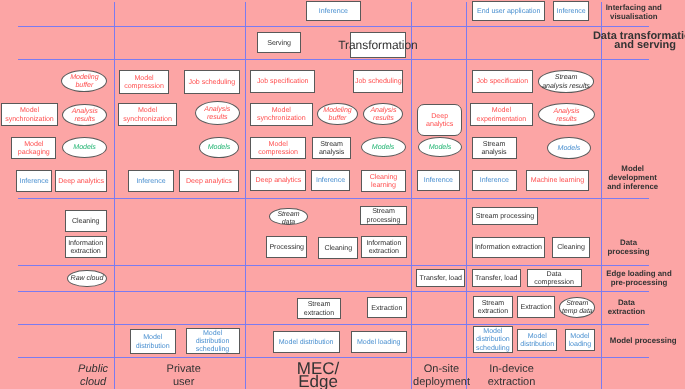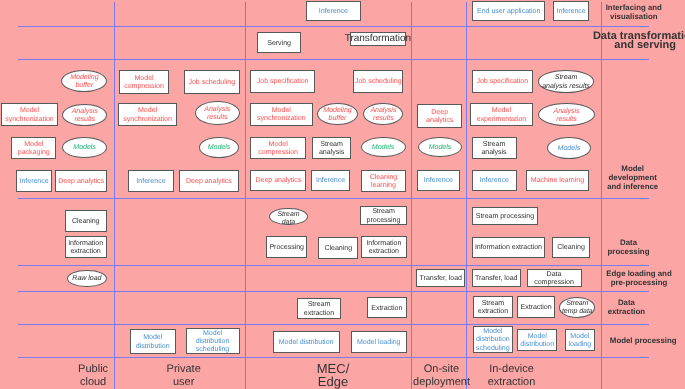--- a/index.html
+++ b/index.html
@@ -34,21 +34,21 @@
       <div class="grid-line-v" style="top: 2px; height: 387px; left: 244.9px; background: rgb(123, 123, 240);"></div>
       <div class="grid-line-v" style="top: 2px; height: 387px; left: 411.1px; background: rgb(123, 123, 240);"></div>
       <div class="grid-line-v" style="top: 2px; height: 387px; left: 466px; background: rgb(123, 123, 240);"></div>
       <div class="grid-line-v" style="top: 2px; height: 387px; left: 600.5px; background: rgb(123, 123, 240);"></div>
     </div>
   <div id="nodes-layer">
       <div class="node" style="left: 305.6px; top: 0.5px; width: 55.7px; height: 20.5px; color: rgb(74, 144, 208); border-color: rgb(89, 89, 89); font-size: 7.1px; line-height: 8.2005px;">Inference</div>
       <div class="node" style="left: 471.9px; top: 1px; width: 73.5px; height: 19.7px; color: rgb(74, 144, 208); border-color: rgb(89, 89, 89); font-size: 7.1px; line-height: 8.2005px;">End user application</div>
       <div class="node" style="left: 553.1px; top: 1px; width: 36.1px; height: 19.7px; color: rgb(74, 144, 208); border-color: rgb(89, 89, 89); font-size: 7.1px; line-height: 8.2005px;">Inference</div>
       <div class="node" style="left: 256.8px; top: 32.1px; width: 44.6px; height: 21.1px; color: rgb(51, 51, 51); border-color: rgb(89, 89, 89); font-size: 7.1px; line-height: 8.2005px;">Serving</div>
-      <div class="node" style="left: 349.7px; top: 32.1px; width: 56.5px; height: 14px; color: rgb(51, 51, 51); border-color: rgb(89, 89, 89); font-size: 10px; line-height: 8.2005px;">Transformation</div>
+      <div class="node" style="left: 349.7px; top: 32.1px; width: 56.5px; height: 26px; color: rgb(51, 51, 51); border-color: rgb(89, 89, 89); font-size: 12px; line-height: 8.2005px;">Transformation</div>
       <div class="node ellipse" style="left: 61.4px; top: 70.3px; width: 45.9px; height: 22px; color: rgb(255, 79, 79); border-color: rgb(89, 89, 89); font-size: 7.1px; line-height: 8.2005px;">Modeling
 buffer</div>
       <div class="node" style="left: 118.8px; top: 69.8px; width: 50.5px; height: 23.9px; color: rgb(255, 79, 79); border-color: rgb(89, 89, 89); font-size: 7.1px; line-height: 8.2005px;">Model
 compression</div>
       <div class="node" style="left: 183.8px; top: 70px; width: 56px; height: 23.5px; color: rgb(255, 79, 79); border-color: rgb(89, 89, 89); font-size: 7.1px; line-height: 8.2005px;">Job scheduling</div>
       <div class="node" style="left: 250.1px; top: 69.6px; width: 65.2px; height: 23px; color: rgb(255, 79, 79); border-color: rgb(89, 89, 89); font-size: 7.1px; line-height: 8.2005px;">Job specification</div>
       <div class="node" style="left: 353.1px; top: 69.6px; width: 50.4px; height: 23px; color: rgb(255, 79, 79); border-color: rgb(89, 89, 89); font-size: 7.1px; line-height: 8.2005px;">Job scheduling</div>
       <div class="node" style="left: 471.8px; top: 69.7px; width: 60.9px; height: 23.7px; color: rgb(255, 79, 79); border-color: rgb(89, 89, 89); font-size: 7.1px; line-height: 8.2005px;">Job specification</div>
       <div class="node ellipse" style="left: 537.7px; top: 70.4px; width: 56.7px; height: 22.5px; color: rgb(51, 51, 51); border-color: rgb(89, 89, 89); font-size: 7.1px; line-height: 8.2005px;">Stream
 analysis results</div>
@@ -59,21 +59,21 @@
       <div class="node" style="left: 117.6px; top: 103.4px; width: 59.9px; height: 22.4px; color: rgb(255, 79, 79); border-color: rgb(89, 89, 89); font-size: 7.1px; line-height: 8.2005px;">Model
 synchronization</div>
       <div class="node ellipse" style="left: 194.8px; top: 101.3px; width: 45px; height: 23.8px; color: rgb(255, 79, 79); border-color: rgb(89, 89, 89); font-size: 7.1px; line-height: 8.2005px;">Analysis
 results</div>
       <div class="node" style="left: 249.9px; top: 103.2px; width: 62.8px; height: 22.6px; color: rgb(255, 79, 79); border-color: rgb(89, 89, 89); font-size: 7.1px; line-height: 8.2005px;">Model
 synchronization</div>
       <div class="node ellipse" style="left: 317.1px; top: 103.2px; width: 40.8px; height: 22.3px; color: rgb(255, 79, 79); border-color: rgb(89, 89, 89); font-size: 7.1px; line-height: 8.2005px;">Modeling
 buffer</div>
       <div class="node ellipse" style="left: 363.3px; top: 103.2px; width: 40.2px; height: 22.3px; color: rgb(255, 79, 79); border-color: rgb(89, 89, 89); font-size: 7.1px; line-height: 8.2005px;">Analysis
 results</div>
-      <div class="node" style="left: 417.4px; top: 104.3px; width: 44.6px; height: 24px; color: rgb(255, 79, 79); border-color: rgb(89, 89, 89); font-size: 7.1px; line-height: 8.2005px;">Deep
+      <div class="node" style="left: 417.4px; top: 104.3px; width: 44.6px; height: 32px; color: rgb(255, 79, 79); border-color: rgb(89, 89, 89); font-size: 7.1px; line-height: 8.2005px; border-radius: 7px;">Deep
 analytics</div>
       <div class="node" style="left: 469.5px; top: 103.4px; width: 63.8px; height: 22.4px; color: rgb(255, 79, 79); border-color: rgb(89, 89, 89); font-size: 7.1px; line-height: 8.2005px;">Model
 experimentation</div>
       <div class="node ellipse" style="left: 537.7px; top: 103.3px; width: 57.6px; height: 23px; color: rgb(255, 79, 79); border-color: rgb(89, 89, 89); font-size: 7.1px; line-height: 8.2005px;">Analysis
 results</div>
       <div class="node" style="left: 11.1px; top: 137px; width: 45.4px; height: 21.7px; color: rgb(255, 79, 79); border-color: rgb(89, 89, 89); font-size: 7.1px; line-height: 8.2005px;">Model
 packaging</div>
       <div class="node ellipse" style="left: 62px; top: 137px; width: 45.2px; height: 21.1px; color: rgb(34, 181, 115); border-color: rgb(89, 89, 89); font-size: 7.1px; line-height: 8.2005px;">Models</div>
       <div class="node ellipse" style="left: 198.9px; top: 136.6px; width: 40.2px; height: 21.8px; color: rgb(34, 181, 115); border-color: rgb(89, 89, 89); font-size: 7.1px; line-height: 8.2005px;">Models</div>
       <div class="node" style="left: 250.4px; top: 136.8px; width: 55.5px; height: 22.5px; color: rgb(255, 79, 79); border-color: rgb(89, 89, 89); font-size: 7.1px; line-height: 8.2005px;">Model
@@ -103,21 +103,21 @@
 data</div>
       <div class="node" style="left: 360.4px; top: 205.7px; width: 46.2px; height: 19.7px; color: rgb(51, 51, 51); border-color: rgb(89, 89, 89); font-size: 7.1px; line-height: 8.2005px;">Stream
 processing</div>
       <div class="node" style="left: 265.9px; top: 236px; width: 41.6px; height: 22.3px; color: rgb(51, 51, 51); border-color: rgb(89, 89, 89); font-size: 7.1px; line-height: 8.2005px;">Processing</div>
       <div class="node" style="left: 318.4px; top: 236.7px; width: 39.7px; height: 22.1px; color: rgb(51, 51, 51); border-color: rgb(89, 89, 89); font-size: 7.1px; line-height: 8.2005px;">Cleaning</div>
       <div class="node" style="left: 361px; top: 236px; width: 45.7px; height: 22.3px; color: rgb(51, 51, 51); border-color: rgb(89, 89, 89); font-size: 7.1px; line-height: 8.2005px;">Information
 extraction</div>
       <div class="node" style="left: 471.8px; top: 207.3px; width: 66.2px; height: 17.9px; color: rgb(51, 51, 51); border-color: rgb(89, 89, 89); font-size: 7.1px; line-height: 8.2005px;">Stream processing</div>
       <div class="node" style="left: 472.1px; top: 236.5px; width: 72.7px; height: 21.5px; color: rgb(51, 51, 51); border-color: rgb(89, 89, 89); font-size: 7.1px; line-height: 8.2005px;">Information extraction</div>
       <div class="node" style="left: 551.7px; top: 236.5px; width: 38.6px; height: 21.5px; color: rgb(51, 51, 51); border-color: rgb(89, 89, 89); font-size: 7.1px; line-height: 8.2005px;">Cleaning</div>
-      <div class="node ellipse" style="left: 67px; top: 269.5px; width: 39.9px; height: 17.5px; color: rgb(51, 51, 51); border-color: rgb(89, 89, 89); font-size: 7.1px; line-height: 8.2005px;">Raw load</div>
+      <div class="node ellipse" style="left: 67px; top: 269.5px; width: 39.9px; height: 17.5px; color: rgb(51, 51, 51); border-color: rgb(89, 89, 89); font-size: 7.1px; line-height: 8.2005px;">Raw cloud</div>
       <div class="node" style="left: 416.4px; top: 269.2px; width: 48.8px; height: 17.8px; color: rgb(51, 51, 51); border-color: rgb(89, 89, 89); font-size: 7.1px; line-height: 8.2005px;">Transfer, load</div>
       <div class="node" style="left: 471.8px; top: 269.4px; width: 48.9px; height: 17.8px; color: rgb(51, 51, 51); border-color: rgb(89, 89, 89); font-size: 7.1px; line-height: 8.2005px;">Transfer, load</div>
       <div class="node" style="left: 526.5px; top: 269.4px; width: 55px; height: 17.8px; color: rgb(51, 51, 51); border-color: rgb(89, 89, 89); font-size: 7.1px; line-height: 7.4px; padding-top: 1.2px;">Data
 compression</div>
       <div class="node" style="left: 297.2px; top: 298.2px; width: 43.6px; height: 20.9px; color: rgb(51, 51, 51); border-color: rgb(89, 89, 89); font-size: 7.1px; line-height: 8.2005px;">Stream
 extraction</div>
       <div class="node" style="left: 366.8px; top: 297.2px; width: 40px; height: 21.3px; color: rgb(51, 51, 51); border-color: rgb(89, 89, 89); font-size: 7.1px; line-height: 8.2005px;">Extraction</div>
       <div class="node" style="left: 473.1px; top: 295.9px; width: 39.7px; height: 22.4px; color: rgb(51, 51, 51); border-color: rgb(89, 89, 89); font-size: 7.1px; line-height: 8.2005px;">Stream
 extraction</div>
       <div class="node" style="left: 517.3px; top: 296.3px; width: 37.5px; height: 22px; color: rgb(51, 51, 51); border-color: rgb(89, 89, 89); font-size: 7.1px; line-height: 8.2005px;">Extraction</div>
@@ -148,24 +148,24 @@
 and inference</div>
       <div class="layer-label" style="left: 628.5px; top: 247px; color: rgb(51, 51, 51); font-size: 7.85px; line-height: 9.2px;">Data
 processing</div>
       <div class="layer-label" style="left: 639px; top: 277.5px; color: rgb(51, 51, 51); font-size: 7.85px; line-height: 9.2px;">Edge loading and
 pre-processing</div>
       <div class="layer-label" style="left: 626.4px; top: 306.5px; color: rgb(51, 51, 51); font-size: 7.85px; line-height: 9.2px;">Data
 extraction</div>
       <div class="layer-label" style="left: 643.2px; top: 340.5px; color: rgb(51, 51, 51); font-size: 7.85px; line-height: 9.2px;">Model processing</div>
     </div>
   <div id="tier-labels">
-      <div class="tier-label" style="left: 93.1px; top: 376px; color: rgb(51, 51, 51); font-size: 11px; line-height: 12.9px;">Public
+      <div class="tier-label" style="left: 93.1px; top: 376px; color: rgb(51, 51, 51); font-size: 11px; line-height: 12.9px; font-style: italic;">Public
 cloud</div>
       <div class="tier-label" style="left: 183.7px; top: 376px; color: rgb(51, 51, 51); font-size: 11px; line-height: 12.9px;">Private
 user</div>
-      <div class="tier-label" style="left: 333px; top: 376px; color: rgb(51, 51, 51); font-size: 13px; line-height: 12.9px;">MEC/
+      <div class="tier-label" style="left: 318px; top: 376px; color: rgb(51, 51, 51); font-size: 17px; line-height: 12.9px;">MEC/
 Edge</div>
       <div class="tier-label" style="left: 441.5px; top: 376px; color: rgb(51, 51, 51); font-size: 11px; line-height: 12.9px;">On-site
 deployment</div>
       <div class="tier-label" style="left: 511.5px; top: 376px; color: rgb(51, 51, 51); font-size: 11px; line-height: 12.9px;">In-device
 extraction</div>
     </div>
 </div>
 
 </body></html>

